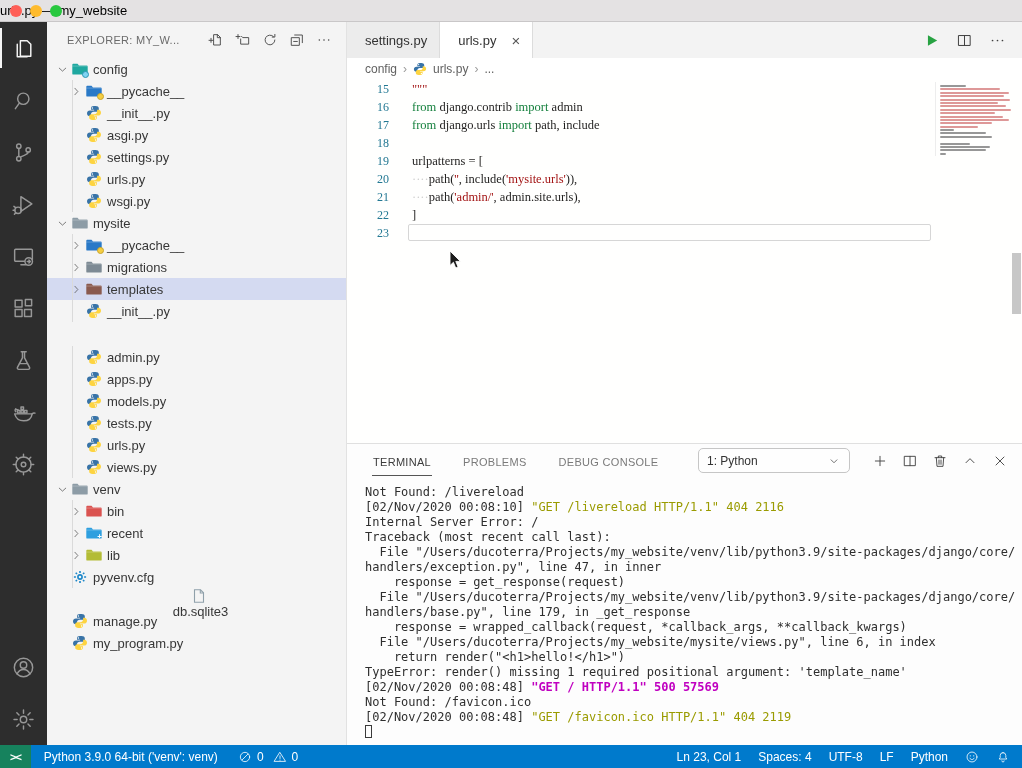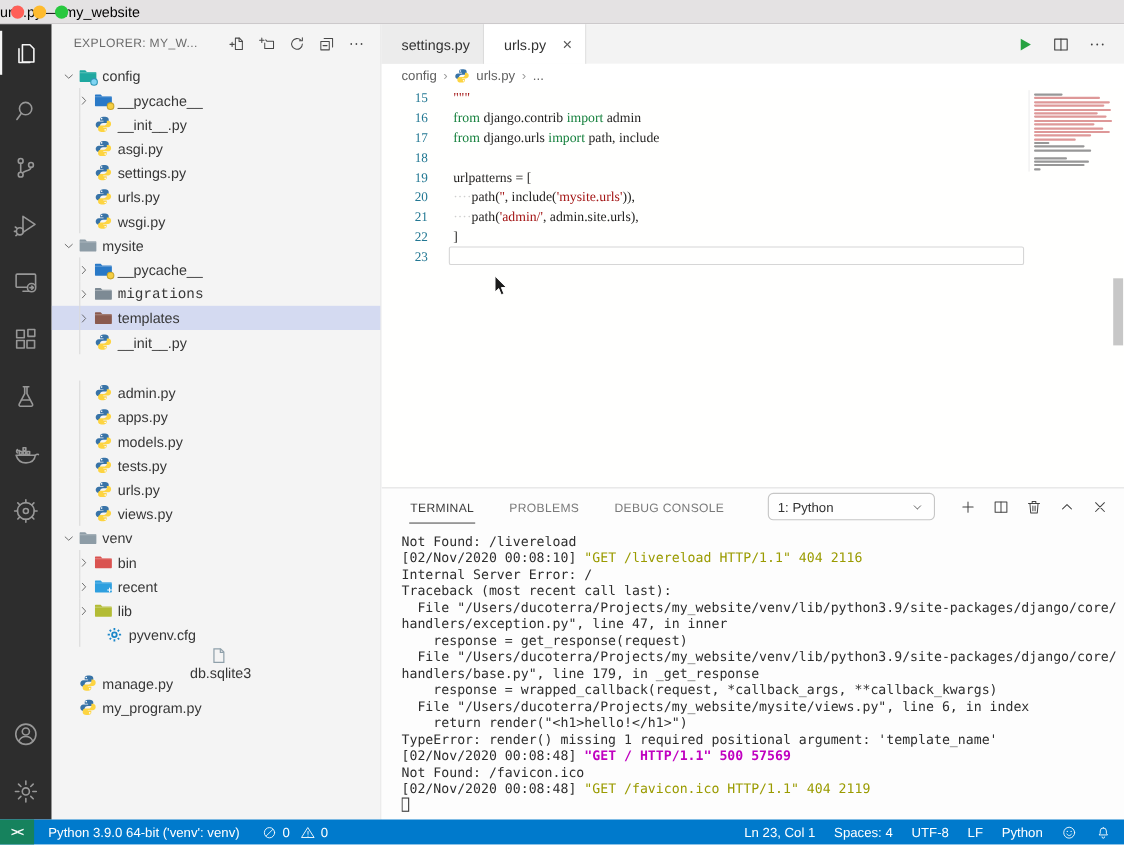--- a/index.html
+++ b/index.html
@@ -394,21 +394,21 @@
           </span>
           <span class="fi" style="color: rgb(41, 121, 199);">
             <svg viewBox="0 0 16 16">
               <path fill="currentColor" d="M1.2 2.8h4.3L7 4.4h7.8c.5 0 .9.4.9.9v7.4c0 .5-.4.9-.9.9H1.2c-.5 0-.9-.4-.9-.9V3.7c0-.5.4-.9.9-.9z"></path>
               <path fill="rgba(255,255,255,.28)" d="M.3 4.6h15.4v.9H.3z"></path>
             </svg>
             <span class="badge-py"></span>
           </span>
           <span class="rlabel">__pycache__</span>
         </div>
-        <div class="row" style="padding-left: 22px; font-family: Liberation Mono, monospace;">
+        <div class="row" style="padding-left: 22px;">
           <span class="guide"></span>
           <span class="twisty">
             <svg viewBox="0 0 24 24" fill="none" stroke="currentColor" stroke-width="1.4" stroke-linecap="round" stroke-linejoin="round">
               <path d="M9 6l5.5 6L9 18"></path>
             </svg>
           </span>
           <span class="fi" style="color: rgb(125, 138, 148);">
             <svg viewBox="0 0 16 16">
               <path fill="currentColor" d="M1.2 2.8h4.3L7 4.4h7.8c.5 0 .9.4.9.9v7.4c0 .5-.4.9-.9.9H1.2c-.5 0-.9-.4-.9-.9V3.7c0-.5.4-.9.9-.9z"></path>
               <path fill="rgba(255,255,255,.28)" d="M.3 4.6h15.4v.9H.3z"></path>
@@ -575,21 +575,21 @@
             </svg>
           </span>
           <span class="fi" style="color: rgb(179, 188, 53);">
             <svg viewBox="0 0 16 16">
               <path fill="currentColor" d="M1.2 2.8h4.3L7 4.4h7.8c.5 0 .9.4.9.9v7.4c0 .5-.4.9-.9.9H1.2c-.5 0-.9-.4-.9-.9V3.7c0-.5.4-.9.9-.9z"></path>
               <path fill="rgba(255,255,255,.28)" d="M.3 4.6h15.4v.9H.3z"></path>
             </svg>
           </span>
           <span class="rlabel">lib</span>
         </div>
-        <div class="row" style="padding-left: 32px;">
+        <div class="row" style="padding-left: 8px;">
           <span class="guide"></span>
           <span class="twisty"></span>
           <span class="fi">
             <svg viewBox="0 0 16 16" fill="none" stroke="#1c87c9" stroke-width="1.6">
               <circle cx="8" cy="8" r="2.1"></circle>
               <path d="M8 1.9v2M8 12.1v2M1.9 8h2M12.1 8h2M3.7 3.7L5 5M11 11l1.3 1.3M3.7 12.3L5 11M11 5l1.3-1.3"></path>
             </svg>
           </span>
           <span class="rlabel">pyvenv.cfg</span>
         </div>

